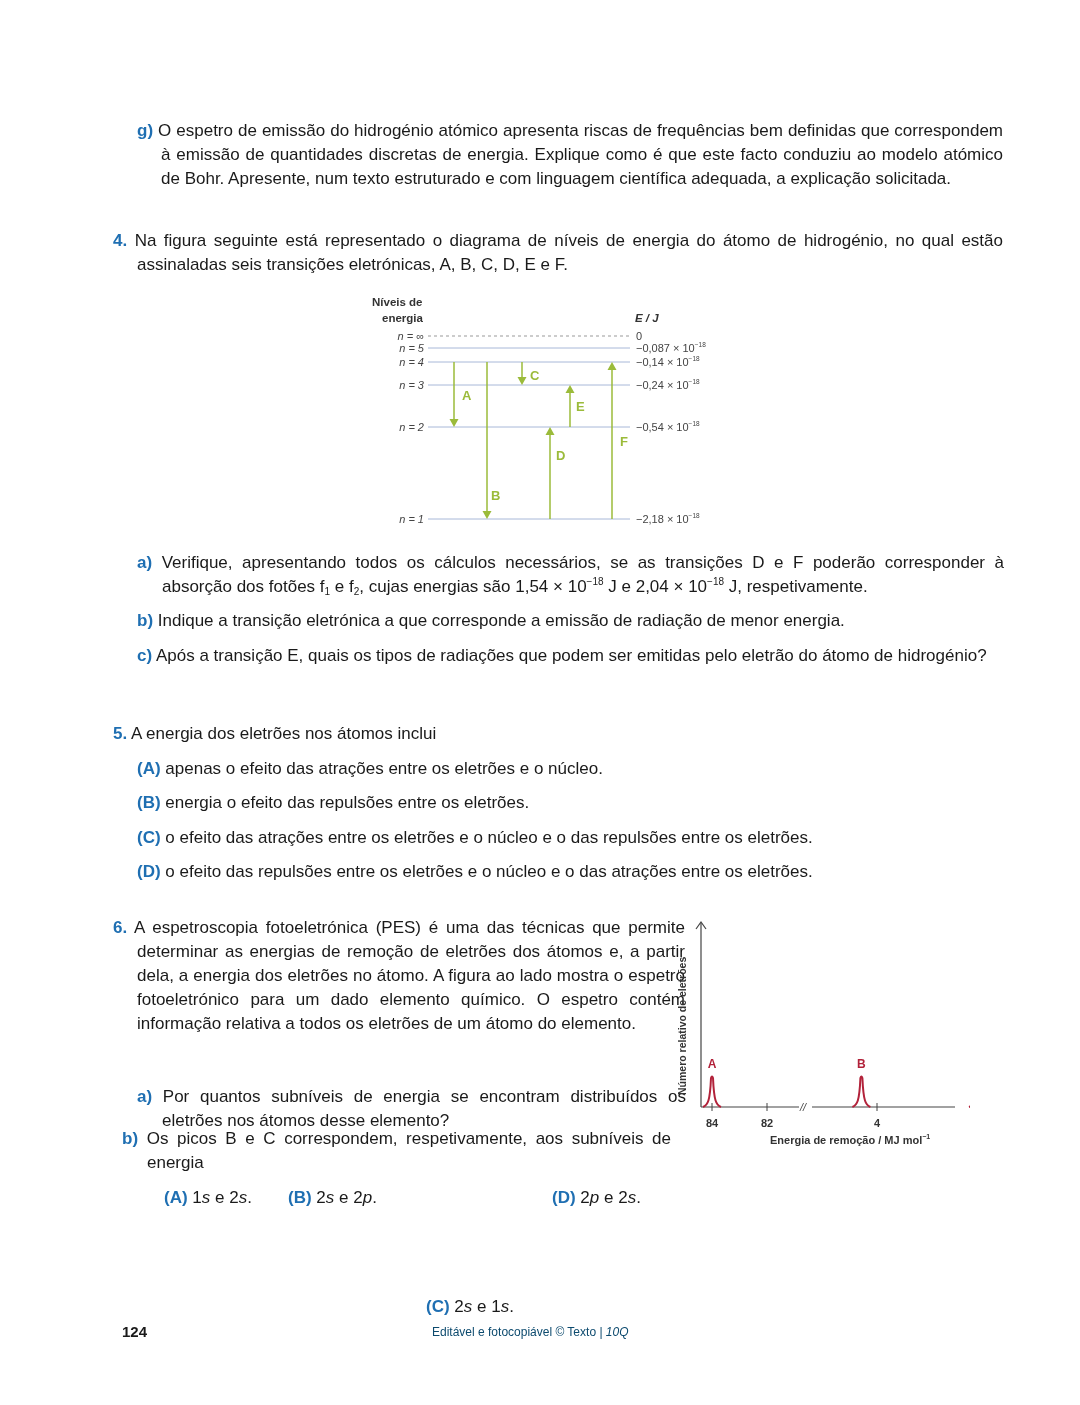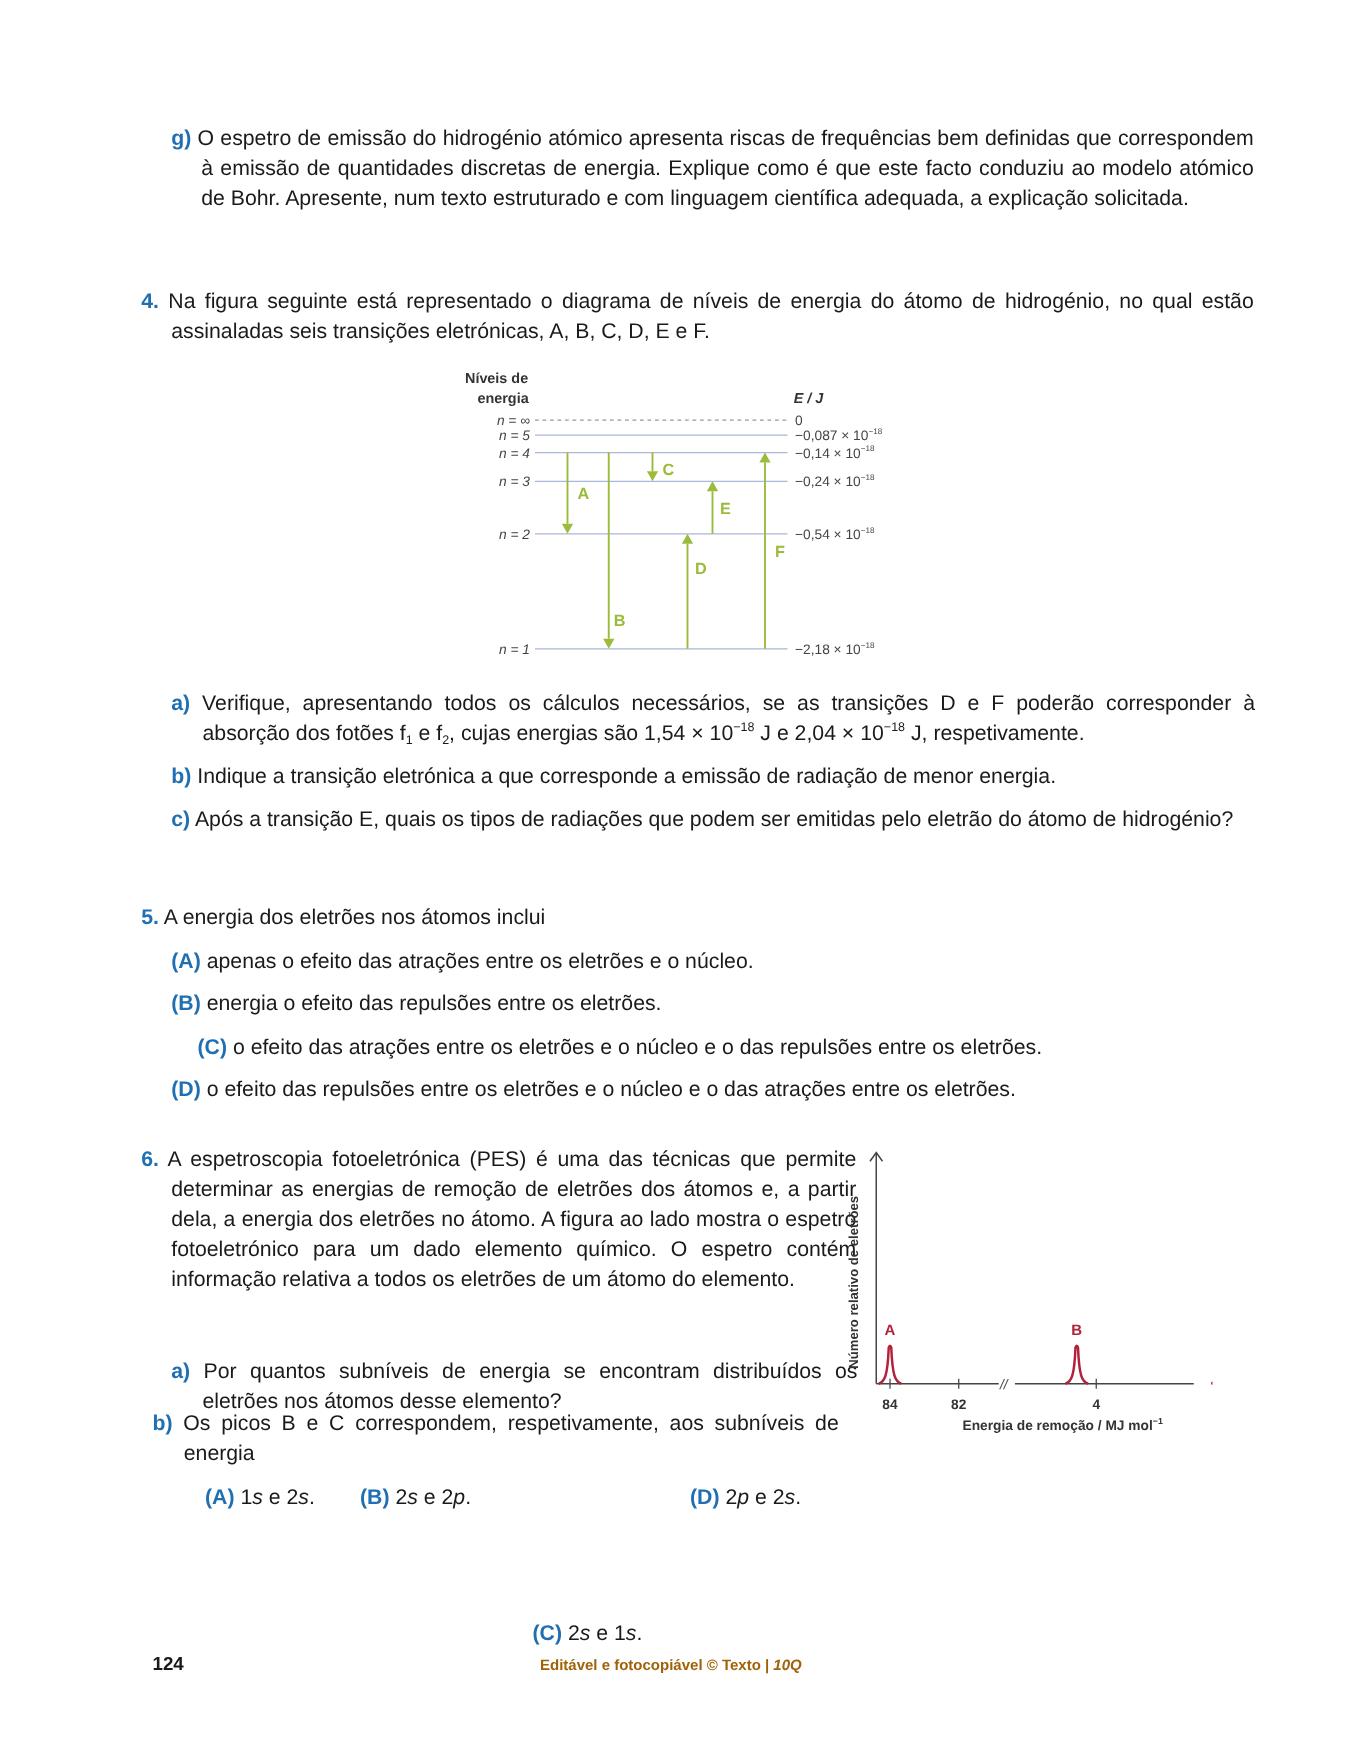--- a/index.html
+++ b/index.html
@@ -9,26 +9,26 @@
   }
   .p { position: absolute; font-size: 17px; line-height: 24px; text-align: justify; }
   .blue { color: #1f6fb2; font-weight: bold; }
   .it { font-style: italic; }
   .hang { padding-left: 24px; text-indent: -24px; }
   .hang2 { padding-left: 25px; text-indent: -25px; }
   sup { font-size: 10px; vertical-align: 7px; line-height: 0; }
   sub { font-size: 10px; vertical-align: -3px; line-height: 0; }
   svg text { font-family: "Liberation Sans", sans-serif; }
   .footer-num { position: absolute; left: 122px; top: 1323px; font-weight: bold; font-size: 15px; }
-  .footer-txt { position: absolute; left: 432px; top: 1325px; font-size: 12px; color: #a16207; font-weight: bold; }
+  .footer-txt { position: absolute; left: 432px; top: 1325px; font-size: 12px; color: #0c4a6e; font-weight: normal; }
 </style>
 </head>
 <body>
 
-<div class="p hang" style="left:137px; top:99px; width:842px;">
+<div class="p hang" style="left:137px; top:119px; width:842px;">
   <span class="blue">g)</span>
   <span>O espetro de emissão do hidrogénio atómico apresenta riscas de frequências bem definidas que correspondem à emissão de quantidades discretas de energia. Explique como é que este facto conduziu ao modelo atómico de Bohr. Apresente, num texto estruturado e com linguagem científica adequada, a explicação solicitada.</span>
 </div>
 
 <div class="p hang" style="left:113px; top:229px; width:866px;">
   <span class="blue">4.</span>
   <span>Na figura seguinte está representado o diagrama de níveis de energia do átomo de hidrogénio, no qual estão assinaladas seis transições eletrónicas, A, B, C, D, E e F.</span>
 </div>
 
 <svg style="position:absolute; left:360px; top:290px;" width="380" height="240" viewBox="0 0 380 240">
@@ -95,21 +95,21 @@
   <span>A energia dos eletrões nos átomos inclui</span>
 </div>
 <div class="p" style="left:137px; top:757px;">
   <span class="blue">(A)</span>
   <span>apenas o efeito das atrações entre os eletrões e o núcleo.</span>
 </div>
 <div class="p" style="left:137px; top:791px;">
   <span class="blue">(B)</span>
   <span>energia o efeito das repulsões entre os eletrões.</span>
 </div>
-<div class="p" style="left:137px; top:826px;margin-left:21px;">
+<div class="p" style="left:137px; top:826px;">
   <span class="blue">(C)</span>
   <span>o efeito das atrações entre os eletrões e o núcleo e o das repulsões entre os eletrões.</span>
 </div>
 <div class="p" style="left:137px; top:860px;">
   <span class="blue">(D)</span>
   <span>o efeito das repulsões entre os eletrões e o núcleo e o das atrações entre os eletrões.</span>
 </div>
 
 <div class="p hang" style="left:113px; top:916px; width:548px;">
   <span class="blue">6.</span>

